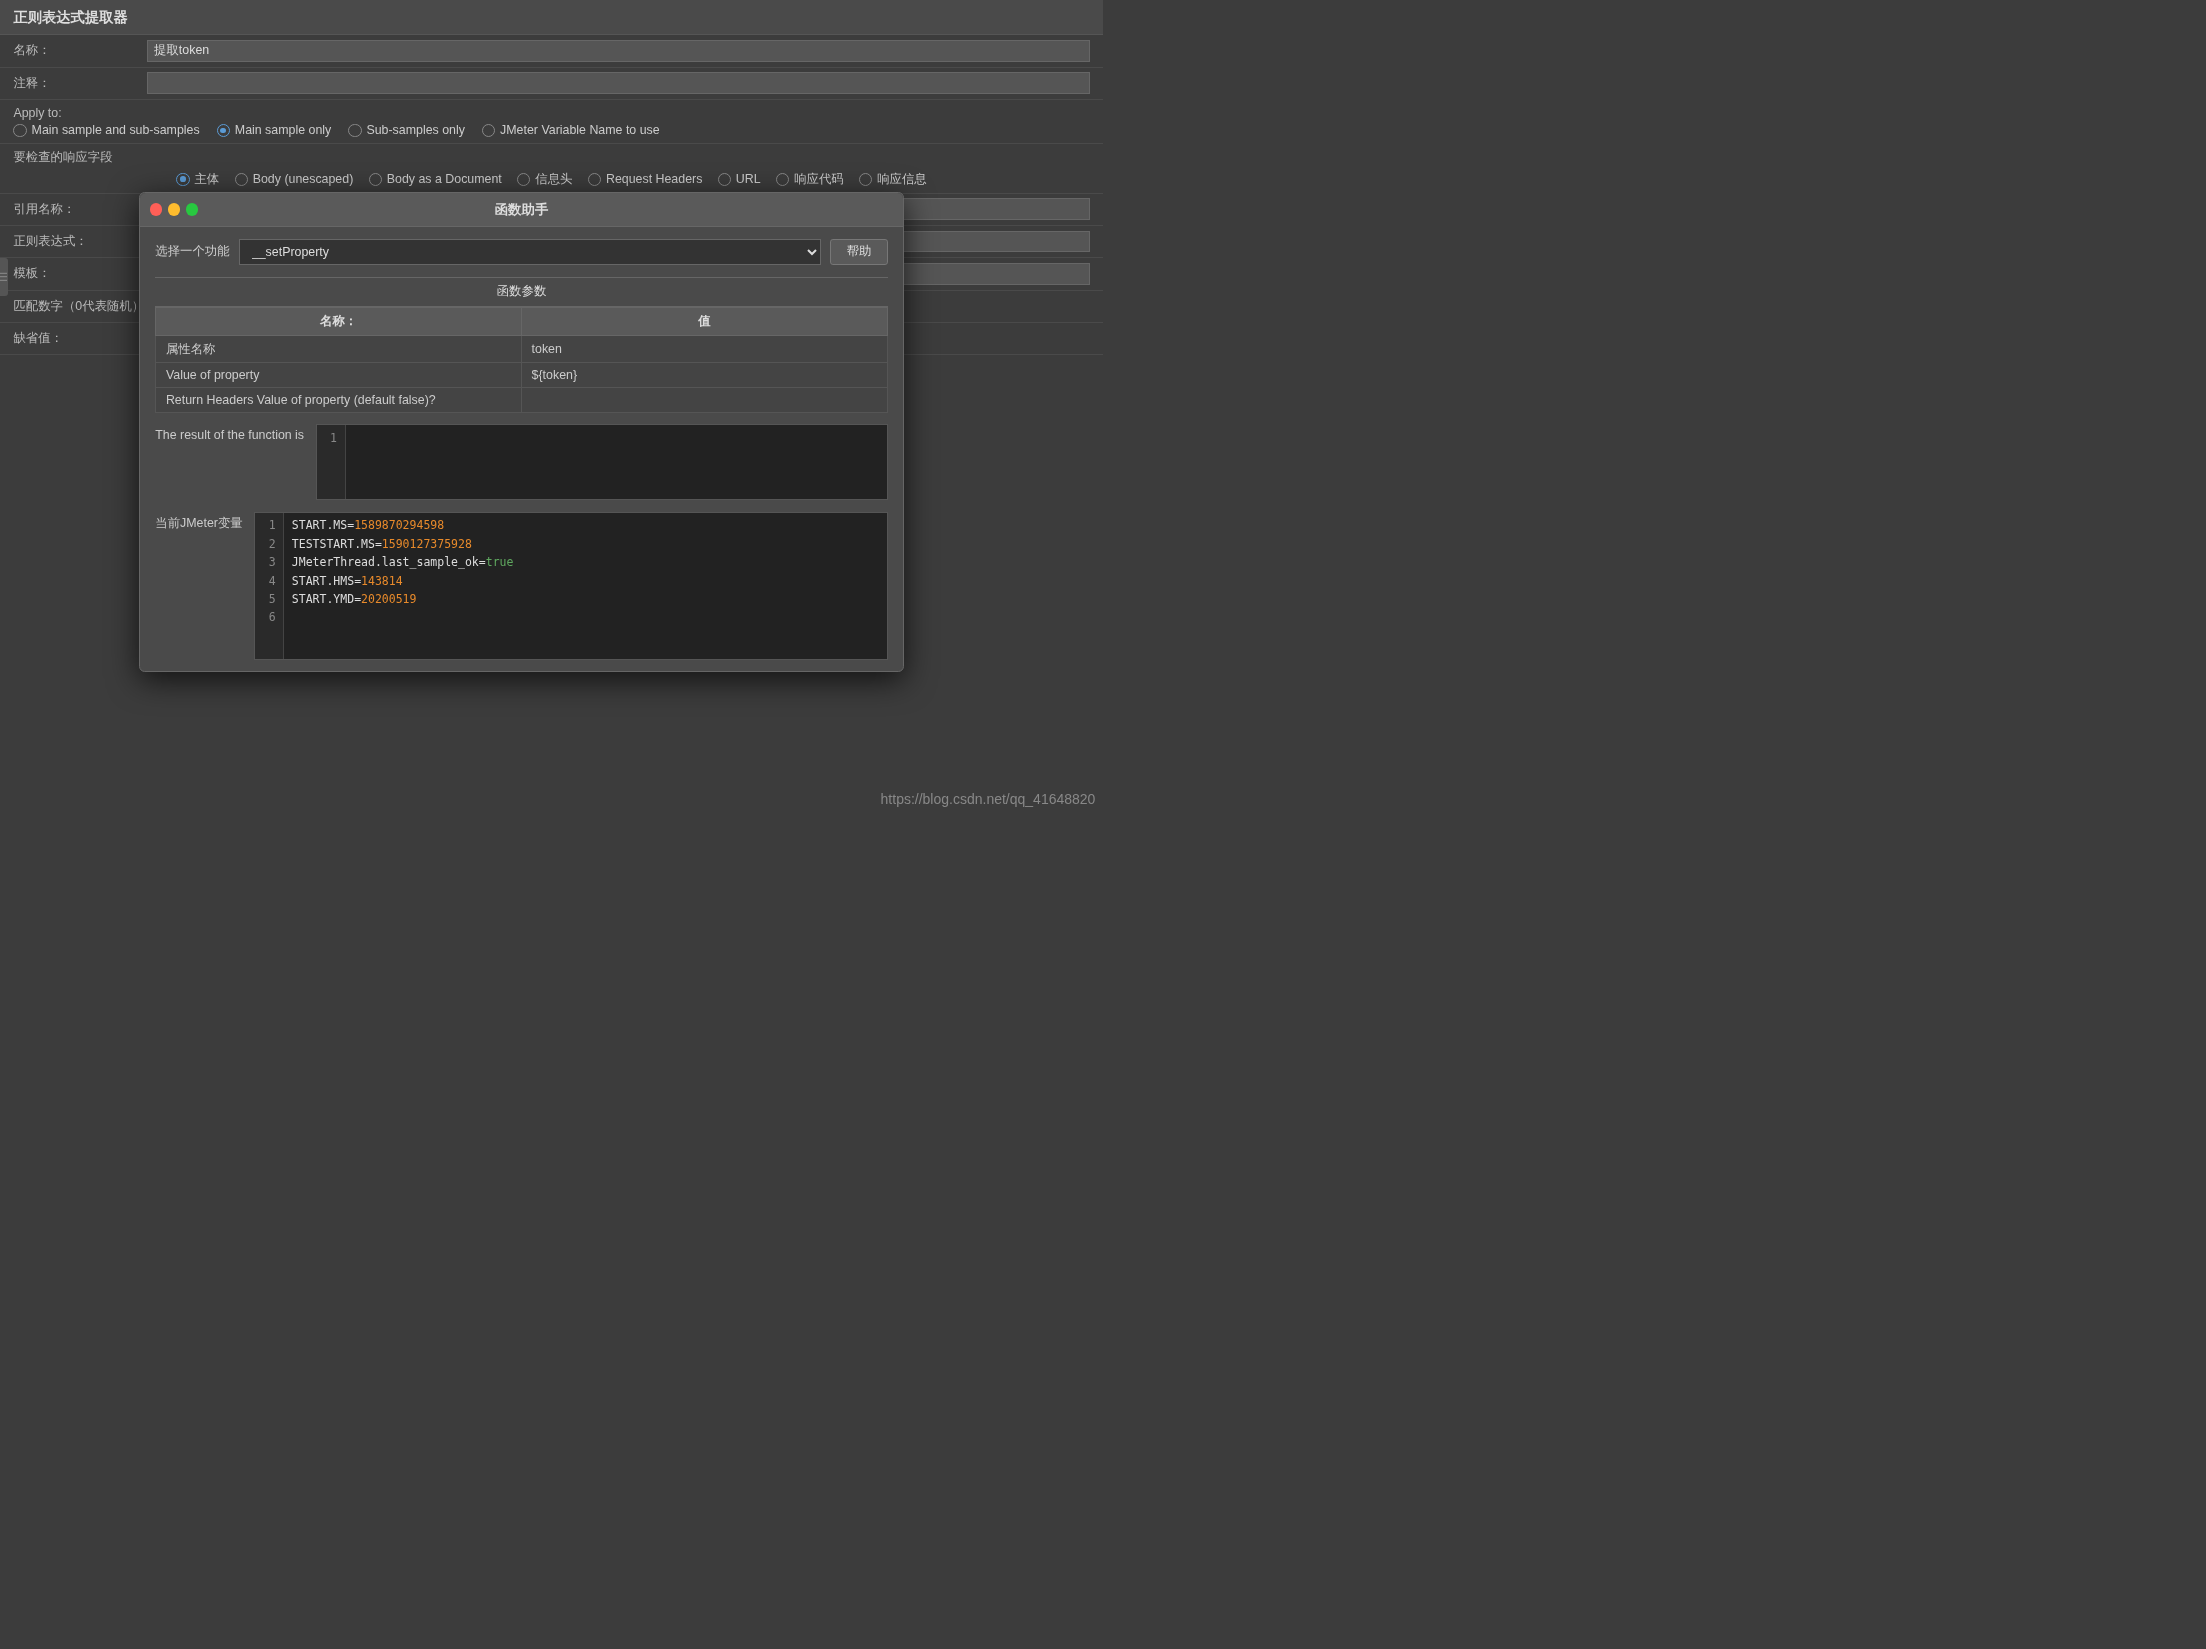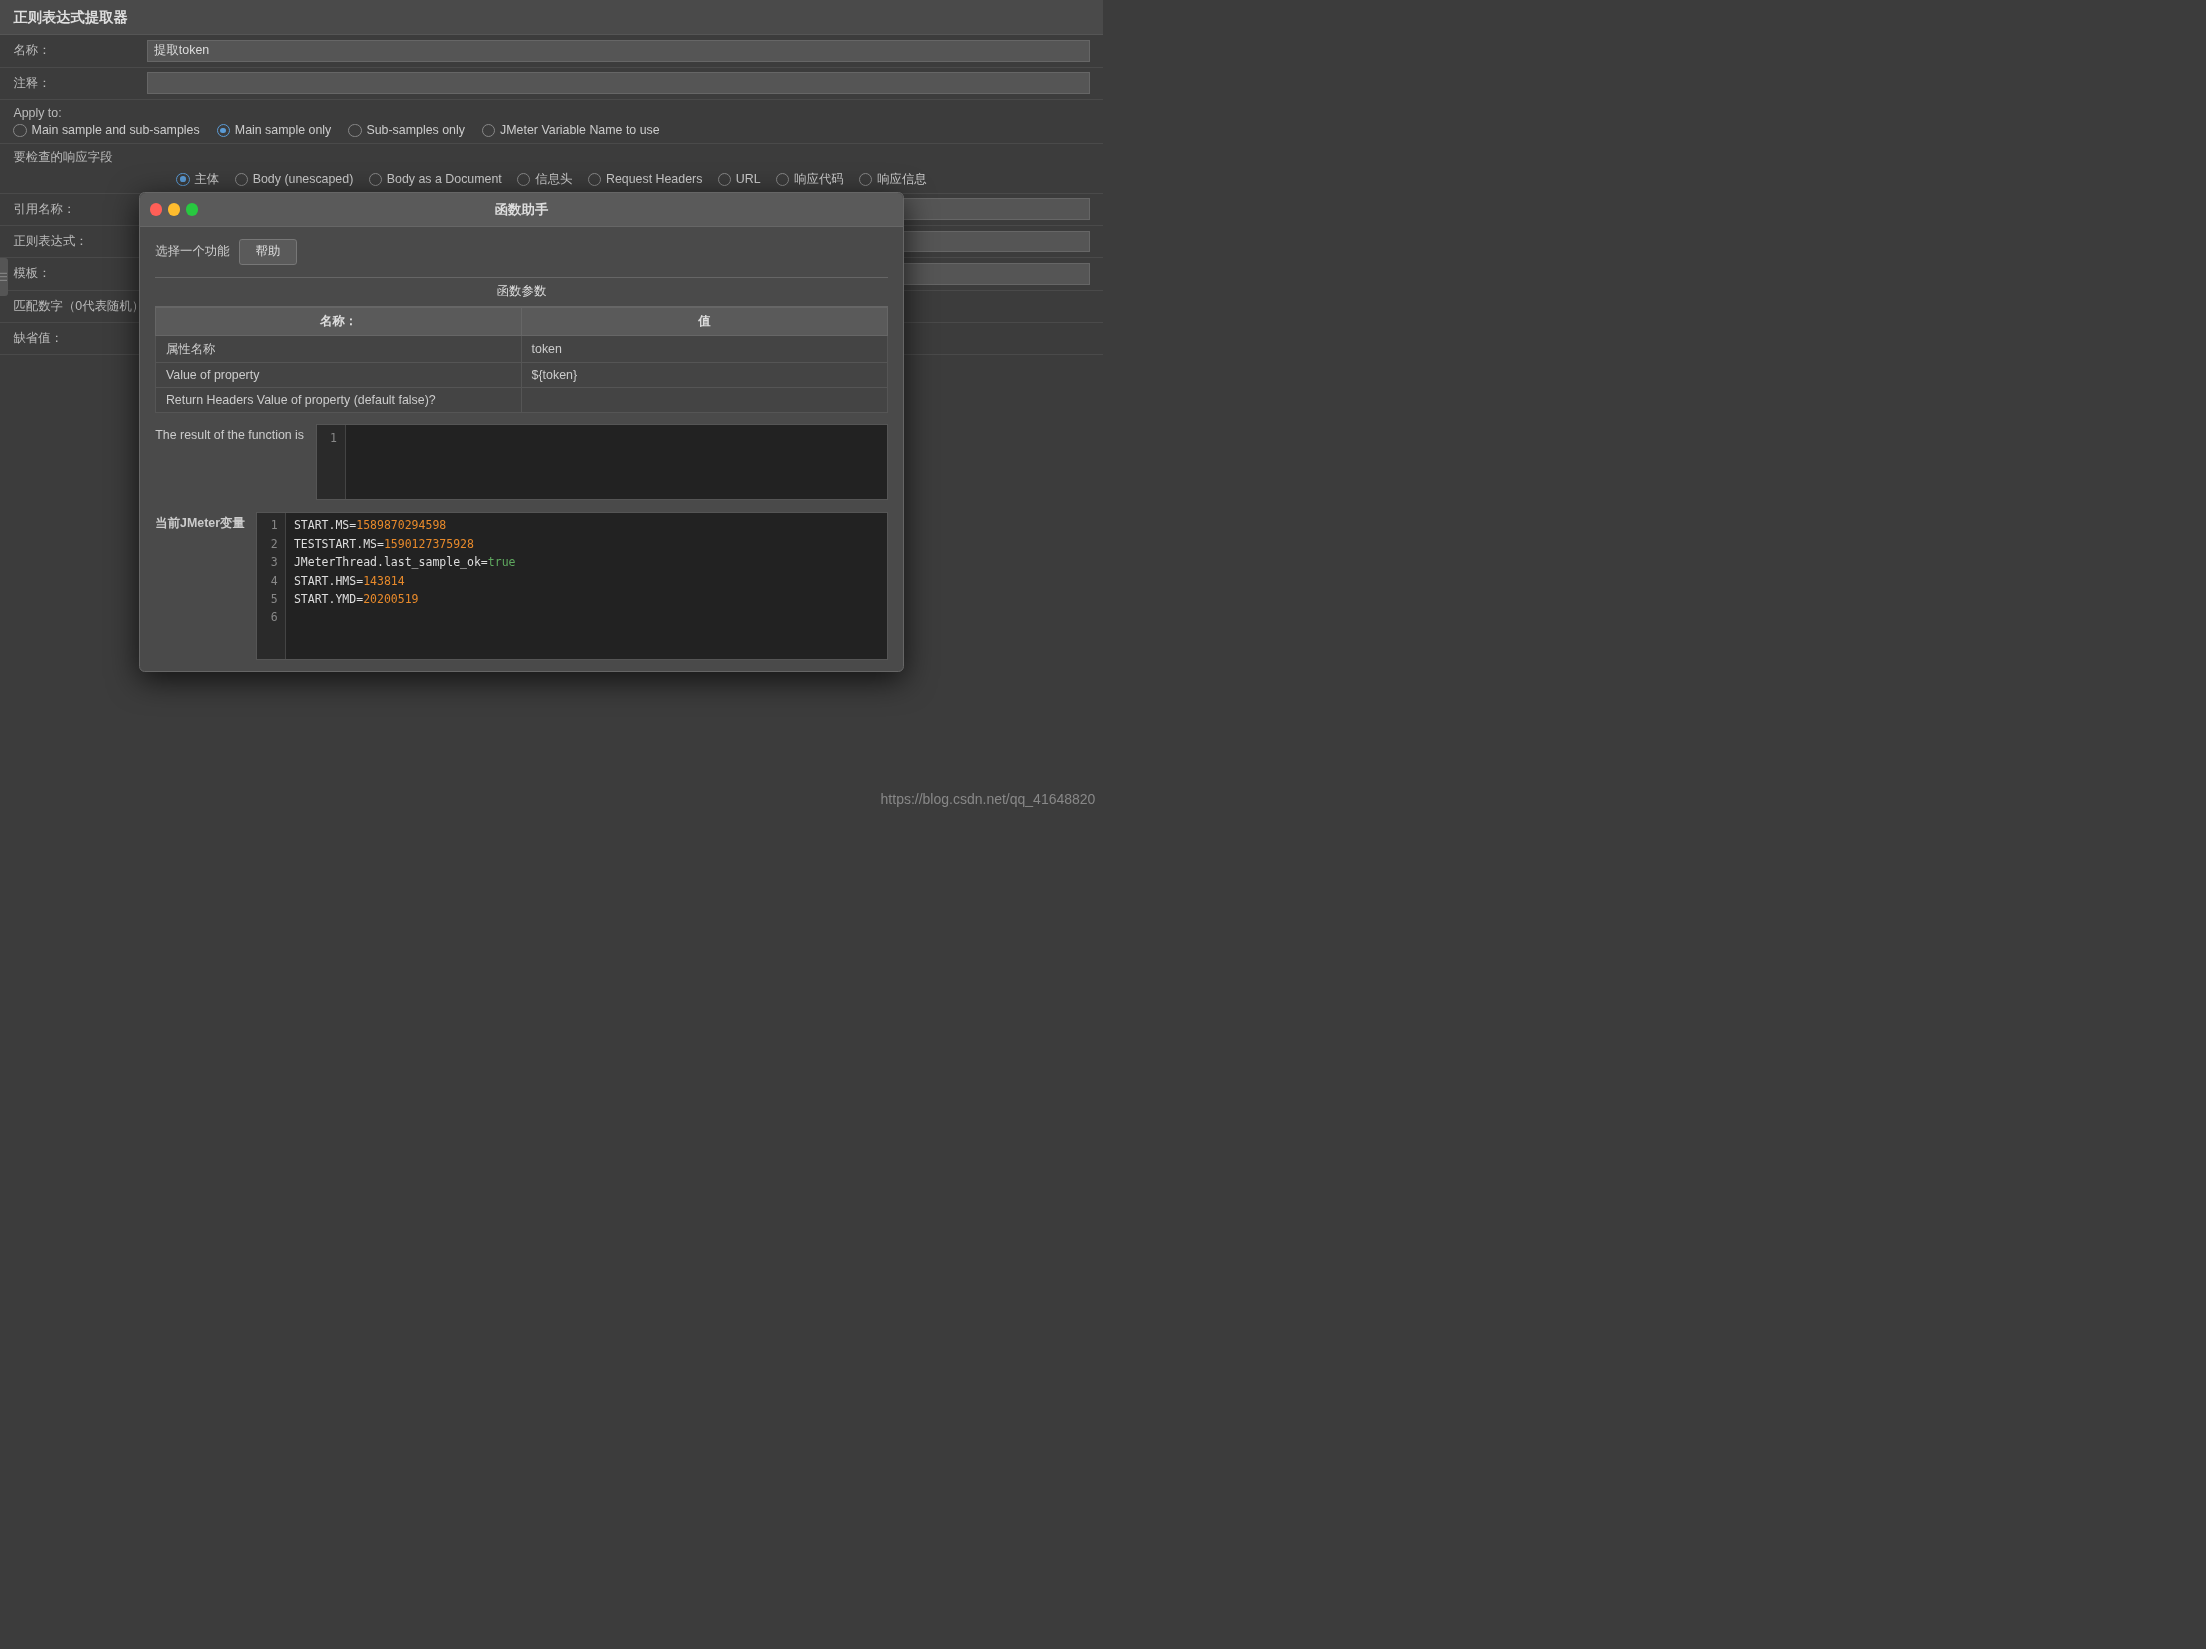--- a/index.html
+++ b/index.html
@@ -371,21 +371,20 @@
     .variables-section {
       display: flex;
       gap: 11.5px;
     }
 
     .variables-label {
       color: #ccc;
       font-size: 12.4px;
       white-space: nowrap;
       padding-top: 3.8px;
-      font-weight: bold;
     }
 
     .variables-editor {
       flex: 1;
       background: #222;
       border: 1px solid #555;
       min-height: 148px;
       display: flex;
     }
 
@@ -560,20 +559,21 @@
       <div class="traffic-light tl-yellow"></div>
       <div class="traffic-light tl-green"></div>
     </div>
     <span class="modal-title">函数助手</span>
   </div>
 
   <div class="modal-body">
 
     <div class="modal-select-row">
       <span class="modal-select-label">选择一个功能</span>
+      <select class="modal-select"><option>__setProperty</option></select>
       <button class="modal-help-btn">帮助</button>
     </div>
 
     <div class="modal-section-title">函数参数</div>
 
     <table class="params-table">
       <thead>
         <tr>
           <th>名称：</th>
           <th>值</th>

